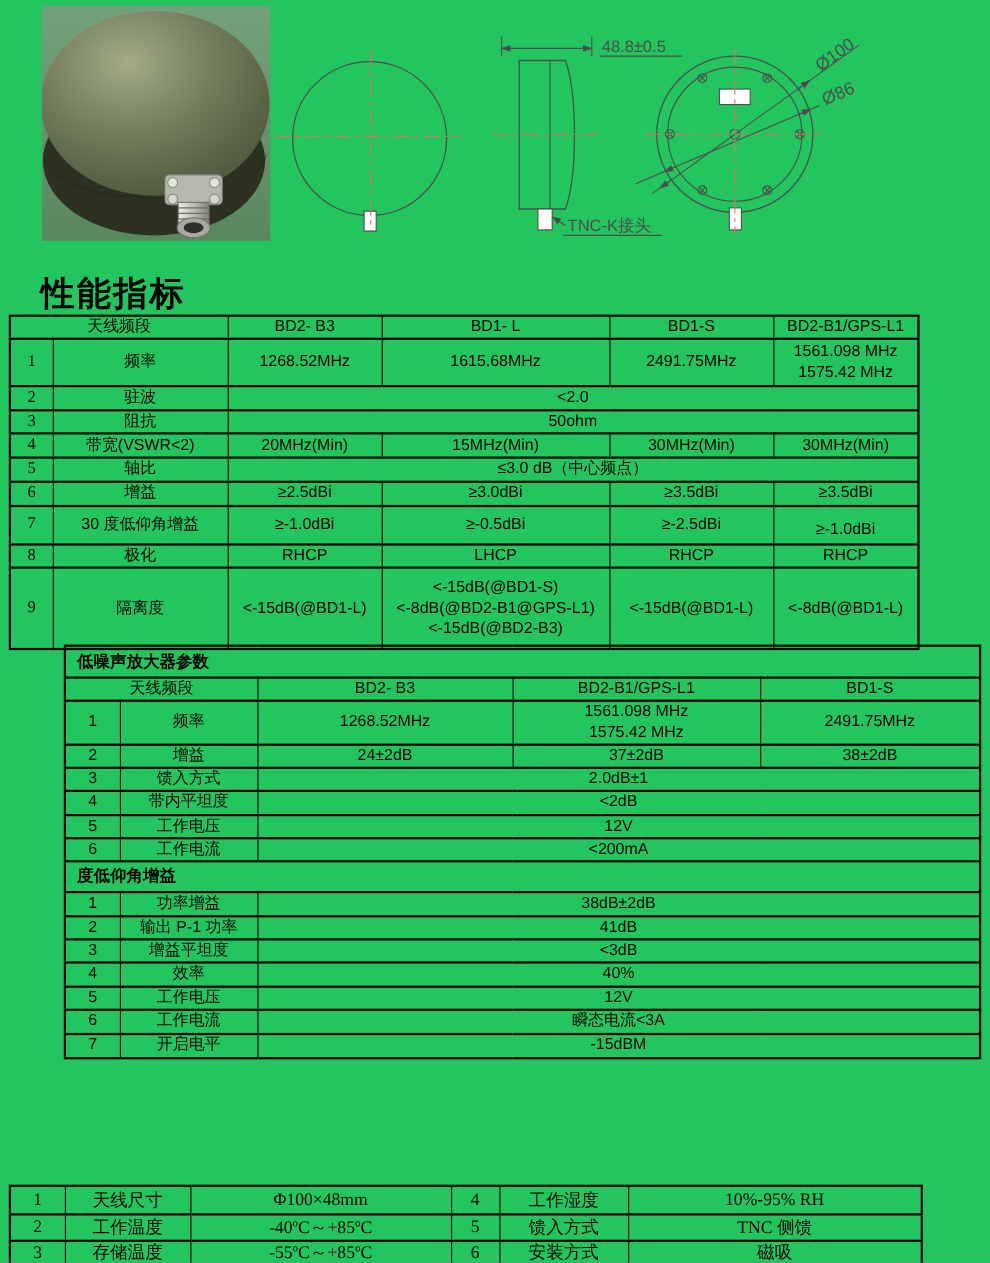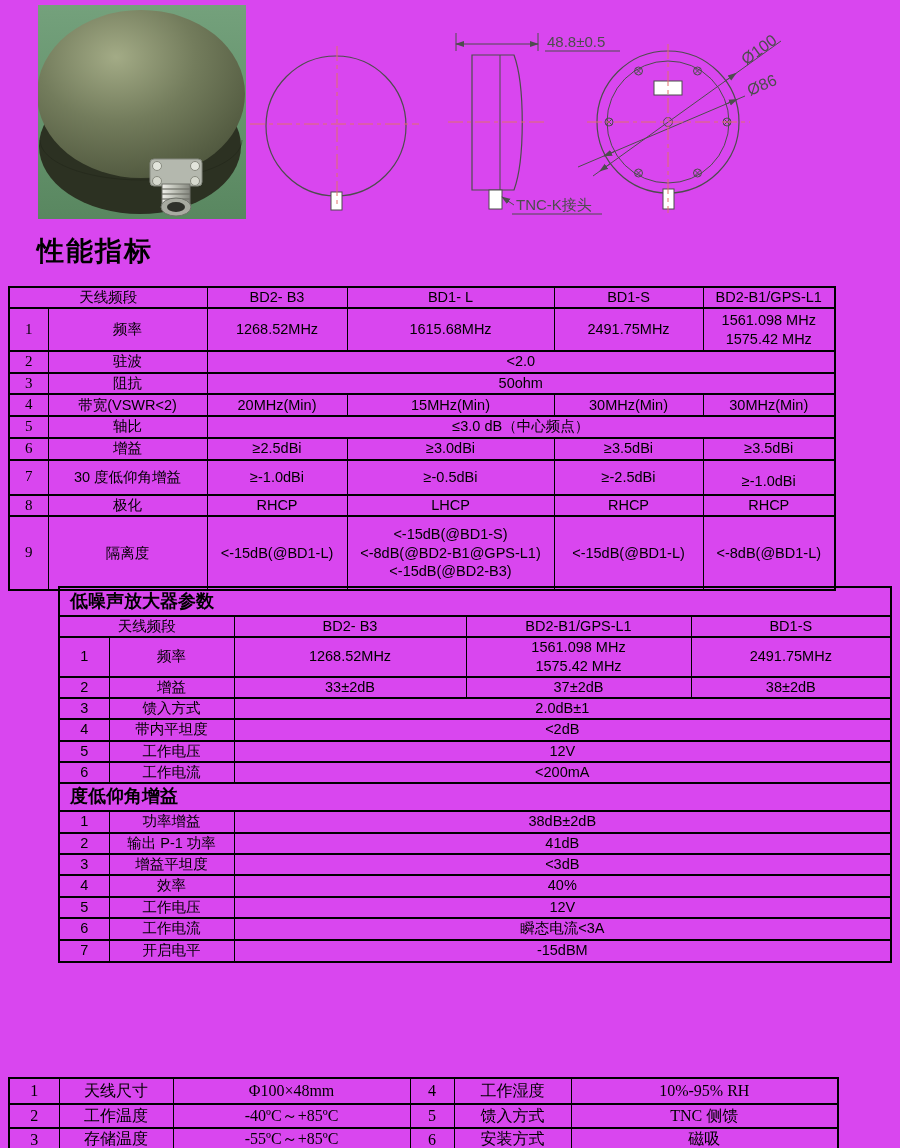--- a/index.html
+++ b/index.html
@@ -1,31 +1,31 @@
 <!DOCTYPE html>
 <html><head>
 <meta charset="utf-8">
 <style>
   html,body{margin:0;padding:0;background:#888;}
-  .page{position:relative;width:900px;height:1148px;background:#d946ef;overflow:hidden;
+  .page{position:relative;width:900px;height:1148px;background:#22c55e;overflow:hidden;
         font-family:"Liberation Sans",sans-serif;color:#000;}
   svg.figs{position:absolute;left:0;top:0;display:block;}
-  .h-perf{position:absolute;left:37px;top:233px;font-size:27px;font-weight:700;
+  .h-perf{position:absolute;left:37px;top:246px;font-size:31px;font-weight:700;
           letter-spacing:2px;font-family:Liberation Mono, monospace;}
   .h-env{position:absolute;left:36px;top:1019px;font-size:27px;font-weight:700;
          letter-spacing:1px;font-family:"Liberation Serif",serif;}
   table{border-collapse:collapse;table-layout:fixed;position:absolute;border:2px solid #000;}
   td{border:2px solid #000;border-left-width:1px;border-right-width:1px;
      text-align:center;vertical-align:middle;padding:0;overflow:hidden;}
   .perf{left:8px;top:286px;width:826px;}
   .perf td{font-size:14.5px;line-height:1.3;}
   .perf td.no{font-family:"Liberation Serif",serif;font-size:15px;}
   .amp{left:58px;top:586px;width:832px;}
   .amp td{font-size:14.5px;line-height:1.3;}
-  .amp td.title{text-align:left;padding-left:10px;font-weight:700;font-size:18px;}
+  .amp td.title{text-align:left;padding-left:10px;font-weight:700;font-size:15px;}
   .env{left:8px;top:1077px;width:829px;font-family:"Liberation Serif",serif;}
   .env td{font-size:16px;}
   .vlow{vertical-align:bottom;padding-bottom:3px;}
   .ml{line-height:19px;margin-top:28px;}
   .iso{line-height:24px;text-align:center;}
 </style>
 </head>
 <body>
 
 <div class="page">
@@ -252,21 +252,21 @@
       <td>1268.52MHz</td>
       <td class="ml">
         <div>1561.098 MHz</div>
         <div>1575.42 MHz</div>
       </td>
       <td>2491.75MHz</td>
     </tr>
     <tr style="height:21px">
       <td>2</td>
       <td>增益</td>
-      <td>33±2dB</td>
+      <td>24±2dB</td>
       <td>37±2dB</td>
       <td>38±2dB</td>
     </tr>
     <tr style="height:21px">
       <td>3</td>
       <td>馈入方式</td>
       <td colspan="3">2.0dB±1</td>
     </tr>
     <tr style="height:22px">
       <td>4</td>

